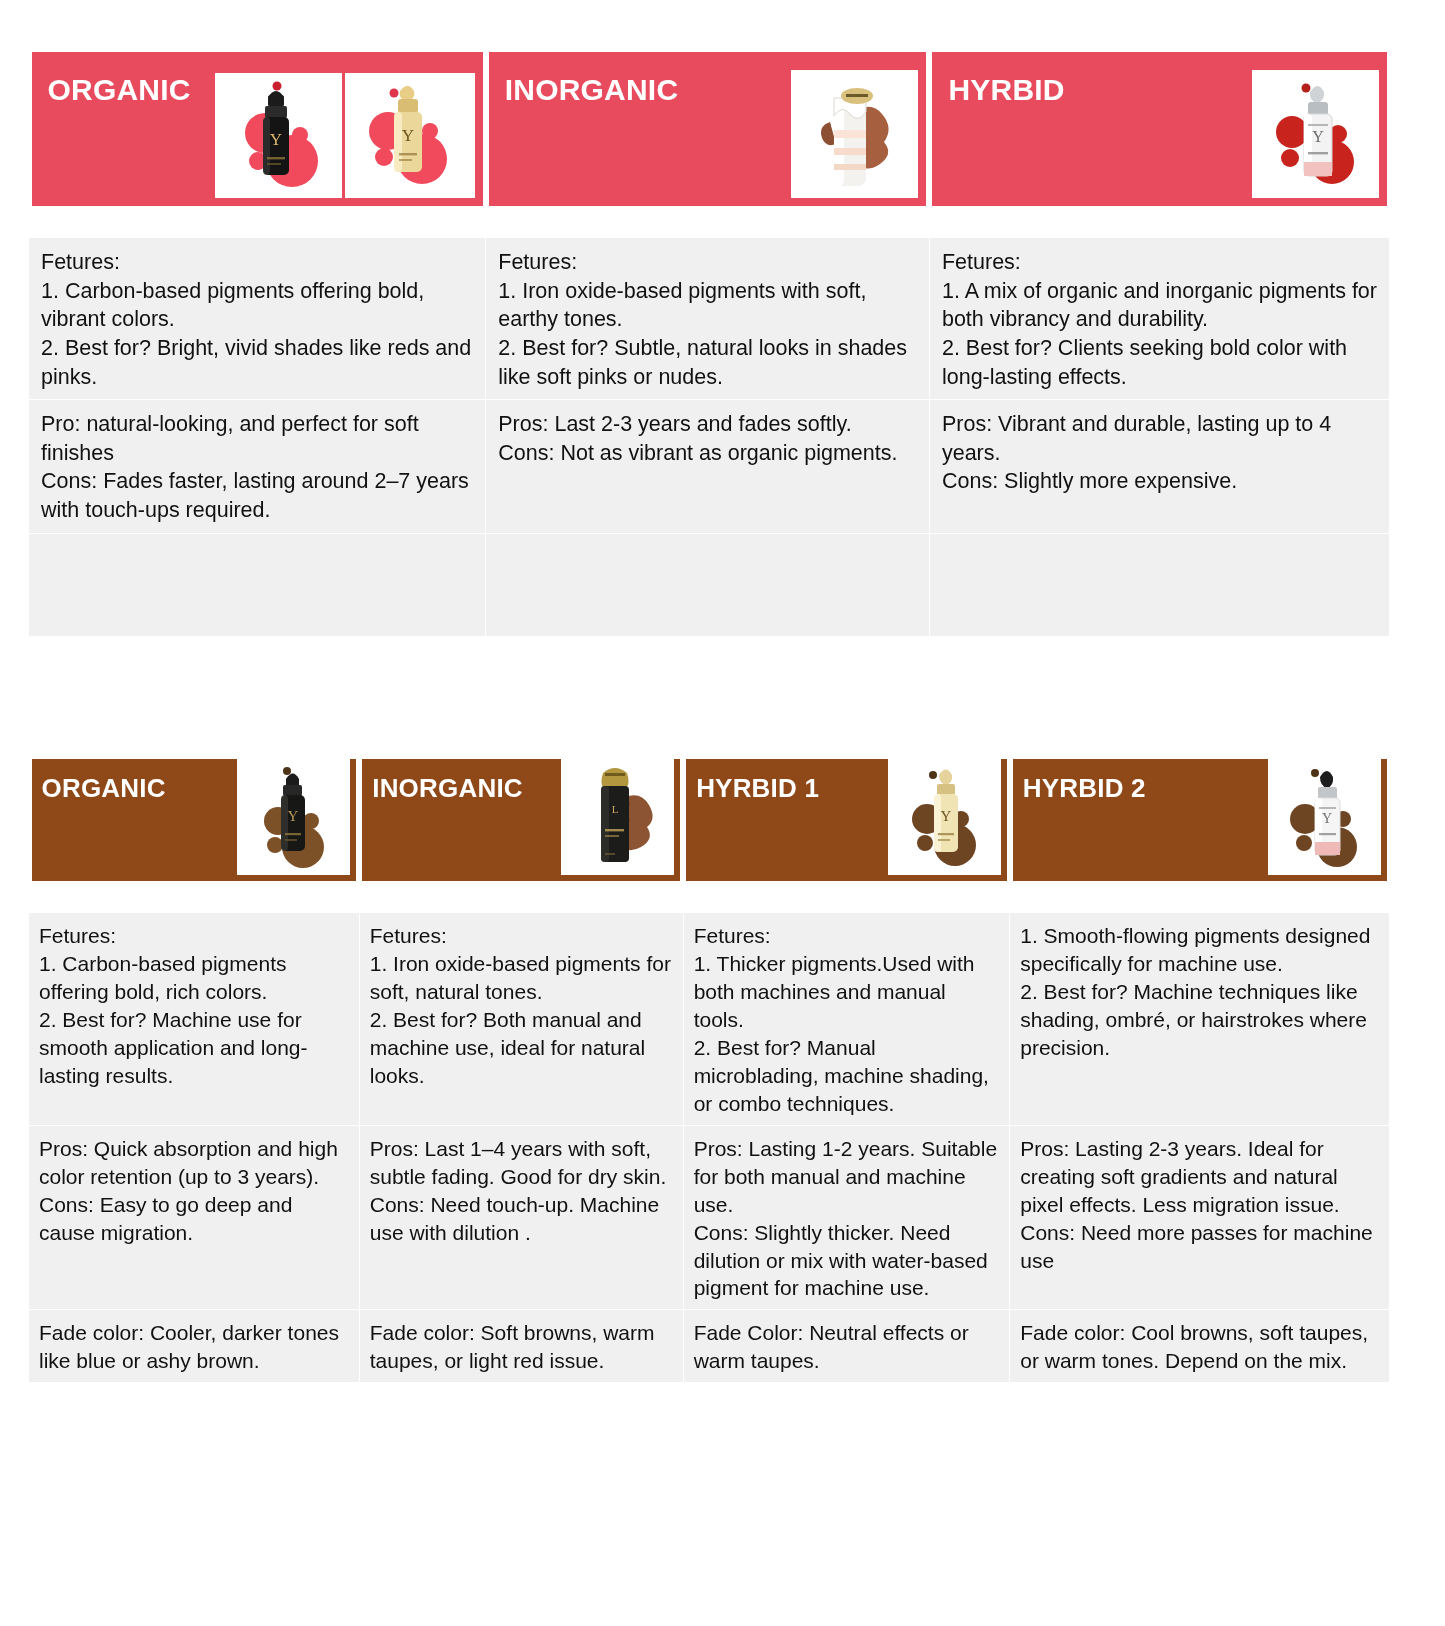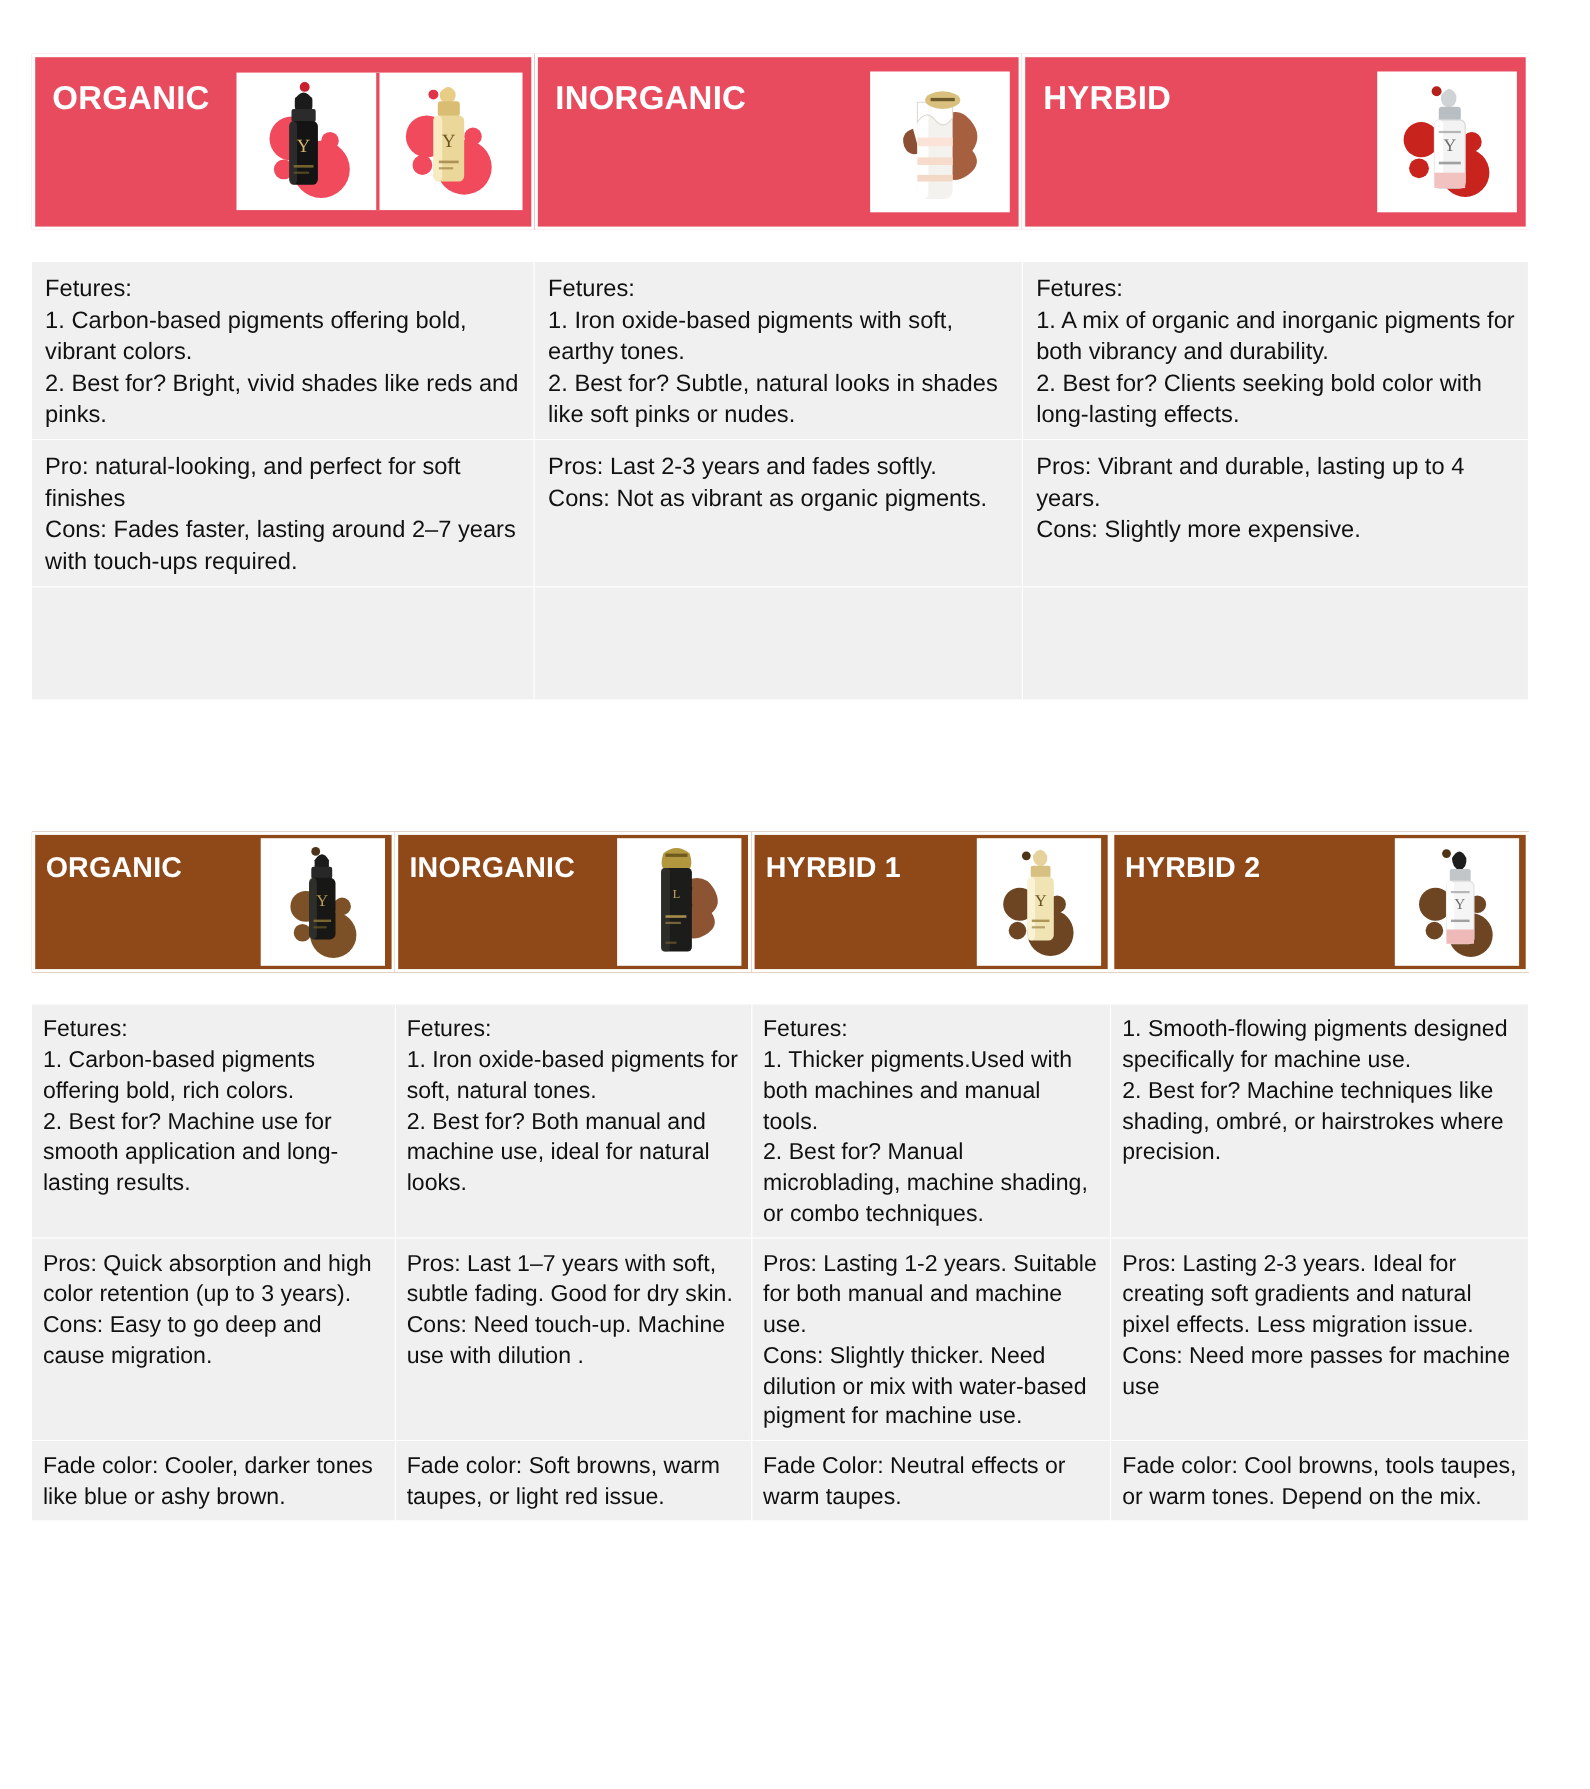--- a/index.html
+++ b/index.html
@@ -41,21 +41,21 @@
   }
 
   
   .hdr-cell {
     padding: 0 !important;
     border: none !important;
     background: transparent !important;
   }
   .hdr-inner {
     display: flex;
-    align-items: center;
+    align-items: flex-end;
     justify-content: space-between;
     box-sizing: border-box;
   }
   .hdr-title {
     font-weight: bold;
     color: #ffffff;
     letter-spacing: 0.2px;
     white-space: nowrap;
     align-self: flex-start;
   }
@@ -345,31 +345,31 @@
         <td>Fetures:
 1. Thicker pigments.Used with both machines and manual tools.
 2. Best for? Manual microblading, machine shading, or combo techniques.</td>
         <td>1. Smooth-flowing pigments designed specifically for machine use.
 2. Best for? Machine techniques like shading, ombré, or hairstrokes where precision.</td>
       </tr>
 
       <tr>
         <td>Pros: Quick absorption and high color retention (up to 3 years).
 Cons: Easy to go deep and cause migration.</td>
-        <td>Pros: Last 1–7 years with soft, subtle fading. Good for dry skin.
+        <td>Pros: Last 1–4 years with soft, subtle fading. Good for dry skin.
 Cons: Need touch-up. Machine use with dilution .</td>
         <td>Pros: Lasting 1-2 years. Suitable for both manual and machine use.
 Cons: Slightly thicker. Need dilution or mix with water-based pigment for machine use.</td>
         <td>Pros: Lasting 2-3 years. Ideal for creating soft gradients and natural pixel effects. Less migration issue.
 Cons: Need more passes for machine use</td>
       </tr>
 
       <tr>
         <td>Fade color: Cooler, darker tones like blue or ashy brown.</td>
         <td>Fade color: Soft browns, warm taupes, or light red issue.</td>
         <td>Fade Color: Neutral effects or warm taupes.</td>
-        <td>Fade color: Cool browns, tools taupes, or warm tones. Depend on the mix.</td>
+        <td>Fade color: Cool browns, soft taupes, or warm tones. Depend on the mix.</td>
       </tr>
     </tbody>
   </table>
   </div>
 
 </div>
 
 </body></html>

